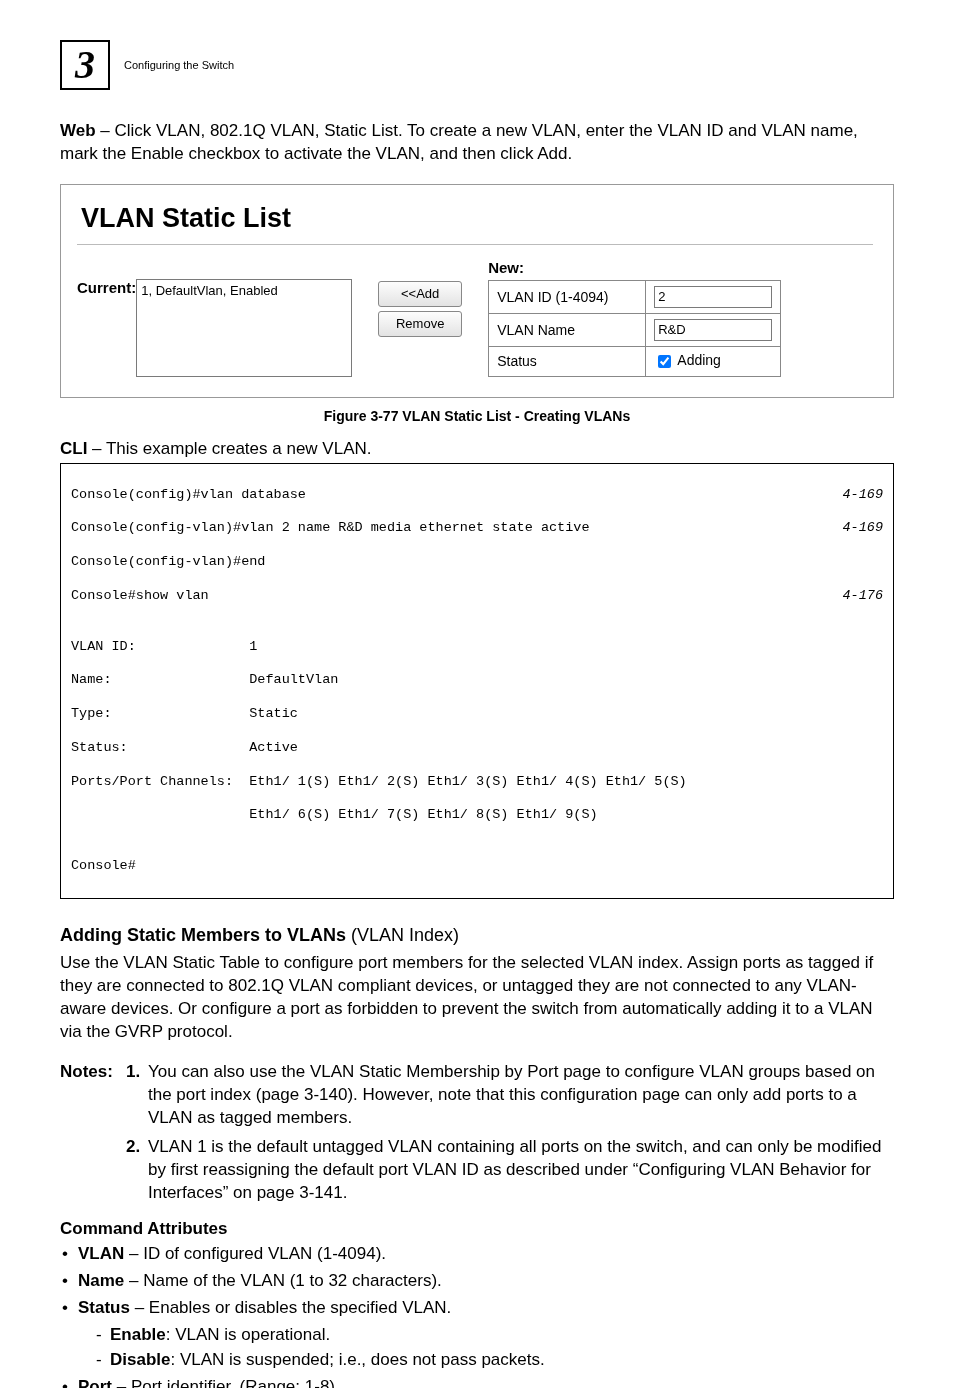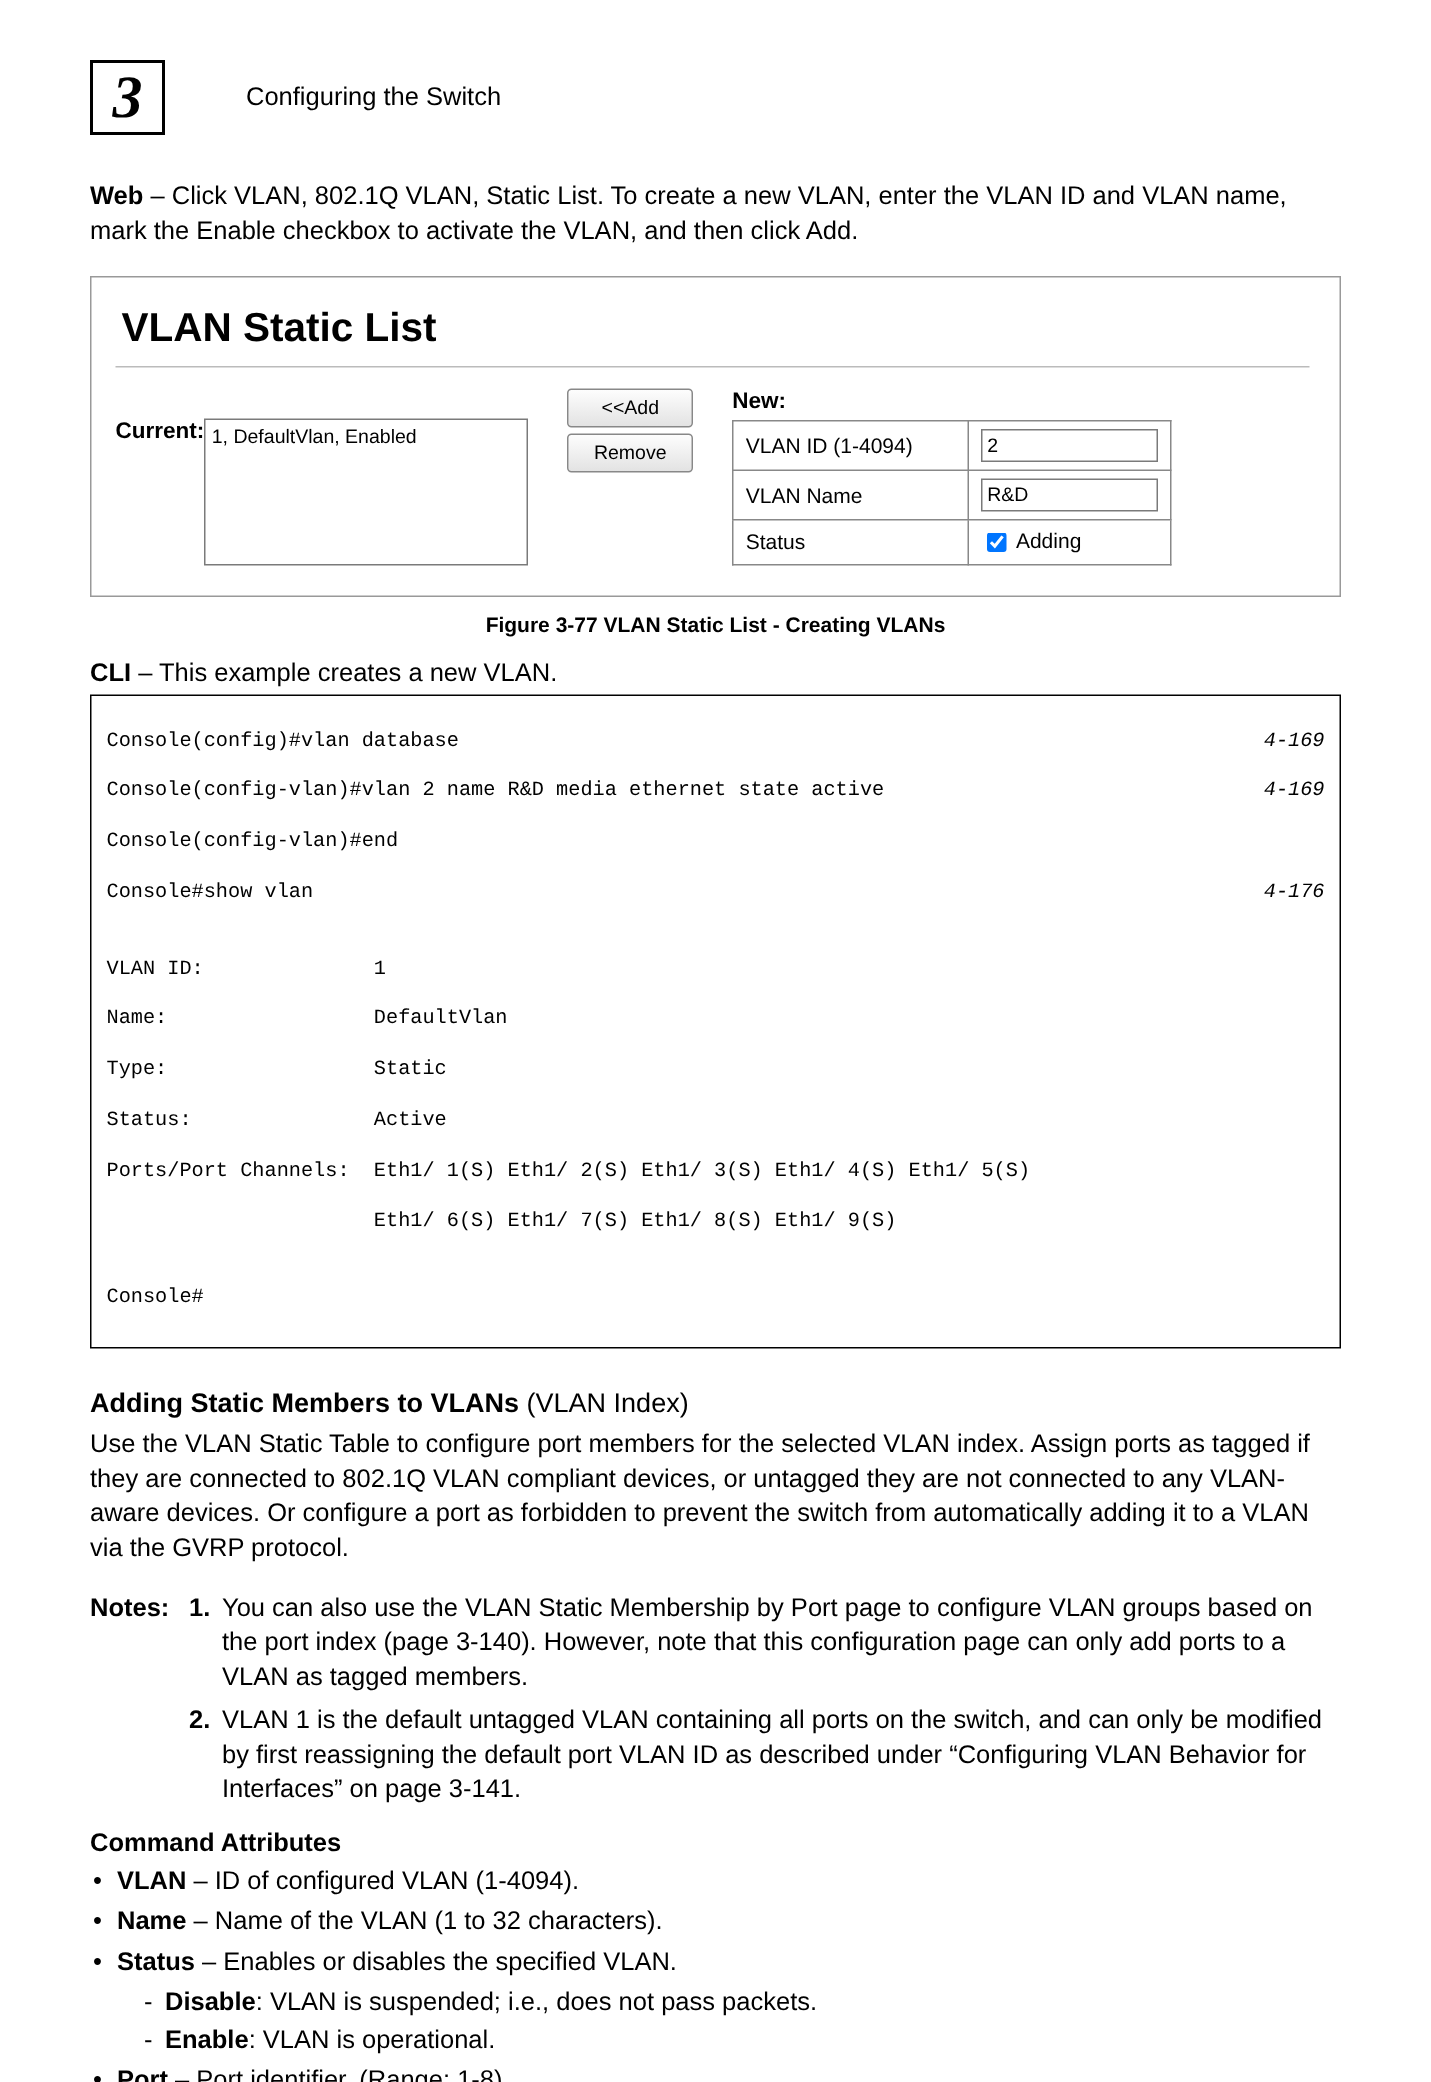--- a/index.html
+++ b/index.html
@@ -1,31 +1,31 @@
 <!DOCTYPE html>
 <html><head>
 <meta charset="utf-8">
 <style>
   html,body{margin:0;padding:0;background:#fff;font-family:Arial,Helvetica,sans-serif;color:#000;}
   .page{width:954px;min-height:1388px;box-sizing:border-box;padding:40px 60px 30px 60px;position:relative;}
   .hdr{display:flex;align-items:center;gap:14px;margin-bottom:30px;}
   .hdr-icon{width:46px;height:46px;border:2px solid #000;display:flex;align-items:center;justify-content:center;font-family:Georgia,"Times New Roman",serif;font-weight:bold;font-size:40px;line-height:1;font-style:italic;}
-  .hdr-title{font-size:17px;margin-left:40px;}
+  .hdr-title{font-size:11px;}
   p.body{font-size:17px;line-height:1.35;margin:0 0 18px 0;}
   b{font-weight:bold;}
   .shot-outer{border:1px solid #999;padding:6px 8px 8px 8px;margin-bottom:6px;}
   .shot-inner{padding:8px 12px 12px 8px;}
   .shot-title{font-family:Arial,Helvetica,sans-serif;font-weight:bold;font-size:27px;margin:4px 0 10px 4px;}
   .shot-hr{border:none;border-top:1px solid #bbb;margin:0 0 14px 0;}
   .shot-row{display:flex;gap:26px;align-items:flex-start;}
   .shot-col-left{display:flex;flex-direction:row;margin-top:20px;}
   .shot-lbl{font-family:Arial,sans-serif;font-size:15px;font-weight:bold;margin-bottom:4px;}
   .shot-select{width:210px;height:92px;border:1px solid #7a7a7a;background:#fff;font-family:Arial,sans-serif;font-size:13px;padding:2px;}
   .shot-opt{padding:1px 2px;}
-  .shot-btns{display:flex;flex-direction:column;gap:4px;align-items:center;}
+  .shot-btns{display:flex;flex-direction:column;gap:4px;margin-top:22px;align-items:center;}
   .winbtn{width:84px;height:26px;border:1px solid #888;border-radius:3px;background:linear-gradient(#fdfdfd,#e3e3e3);font-family:Arial,sans-serif;font-size:13px;}
   .shot-tbl{border-collapse:collapse;}
   .shot-tbl td{border:1px solid #888;padding:5px 8px;font-family:Arial,sans-serif;font-size:14px;}
   .shot-tbl td:first-child{width:140px;background:#fff;}
   .shot-tbl input.txt{width:110px;height:18px;border:1px solid #7a7a7a;font-family:Arial,sans-serif;font-size:13px;padding:1px 3px;}
   .shot-tbl .ck{vertical-align:middle;}
   .fig-cap{font-family:Arial,sans-serif;font-weight:bold;font-size:14px;text-align:center;margin:10px 0 14px 0;}
   .cli-box{border:1px solid #000;padding:6px 10px;font-family:"Courier New",monospace;font-size:13.5px;line-height:1.25;white-space:pre;overflow:hidden;margin-bottom:26px;}
   .cli-line{display:flex;justify-content:space-between;text-align:center;}
   .cli-ref{font-style:italic;}
@@ -138,22 +138,22 @@
     <div class="notes-txt">VLAN 1 is the default untagged VLAN containing all ports on the switch, and can only be modified by first reassigning the default port VLAN ID as described under “Configuring VLAN Behavior for Interfaces” on page 3-141.</div>
   </div>
 </div>
 
 <div class="cmd-attr">Command Attributes</div>
 <ul class="bul">
   <li><b>VLAN</b><span> – ID of configured VLAN (1-4094).</span></li>
   <li><b>Name</b><span> – Name of the VLAN (1 to 32 characters).</span></li>
   <li><b>Status</b><span> – Enables or disables the specified VLAN.</span>
     <ul class="sub">
+      <li><b>Enable</b><span>: VLAN is operational.</span></li>
       <li><b>Disable</b><span>: VLAN is suspended; i.e., does not pass packets.</span></li>
-      <li><b>Enable</b><span>: VLAN is operational.</span></li>
     </ul>
   </li>
   <li><b>Port</b><span> – Port identifier. (Range: 1-8)</span></li>
 </ul>
 
 <div class="footer">3-138</div>
 
 </div>
 
 </body></html>

